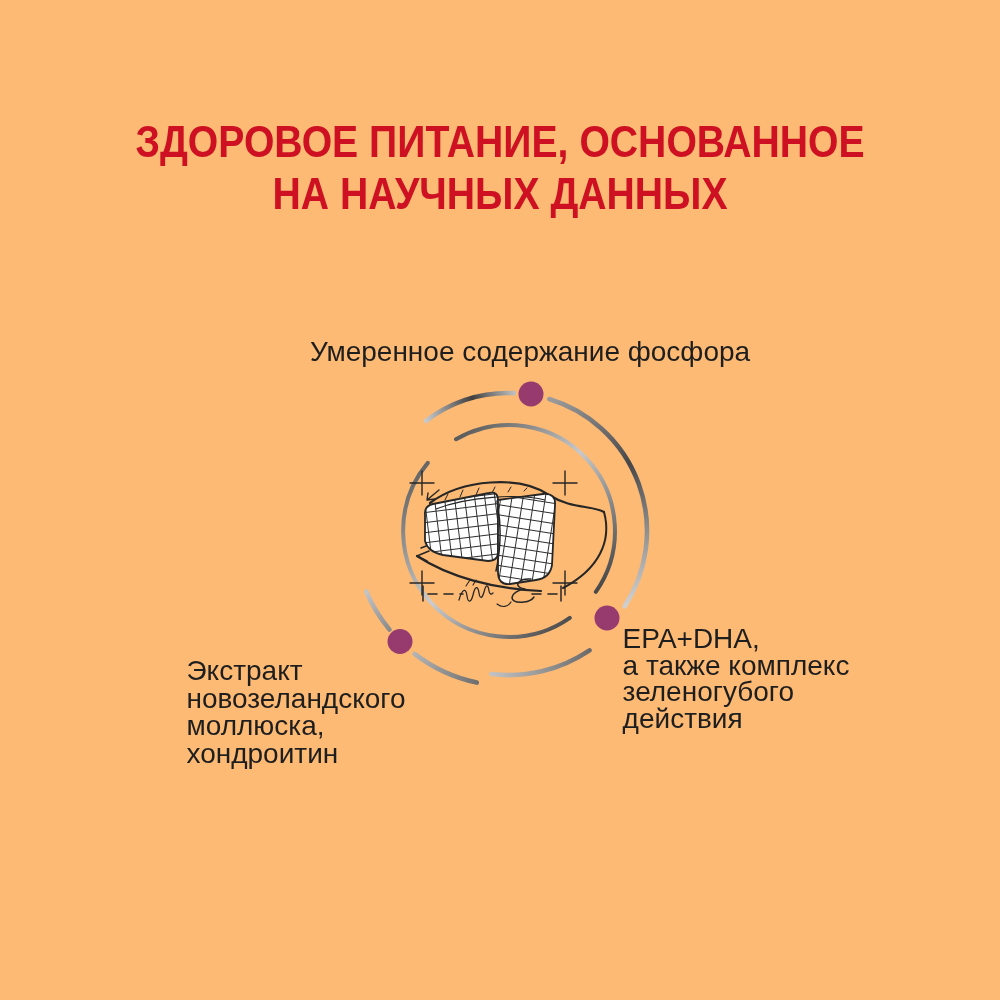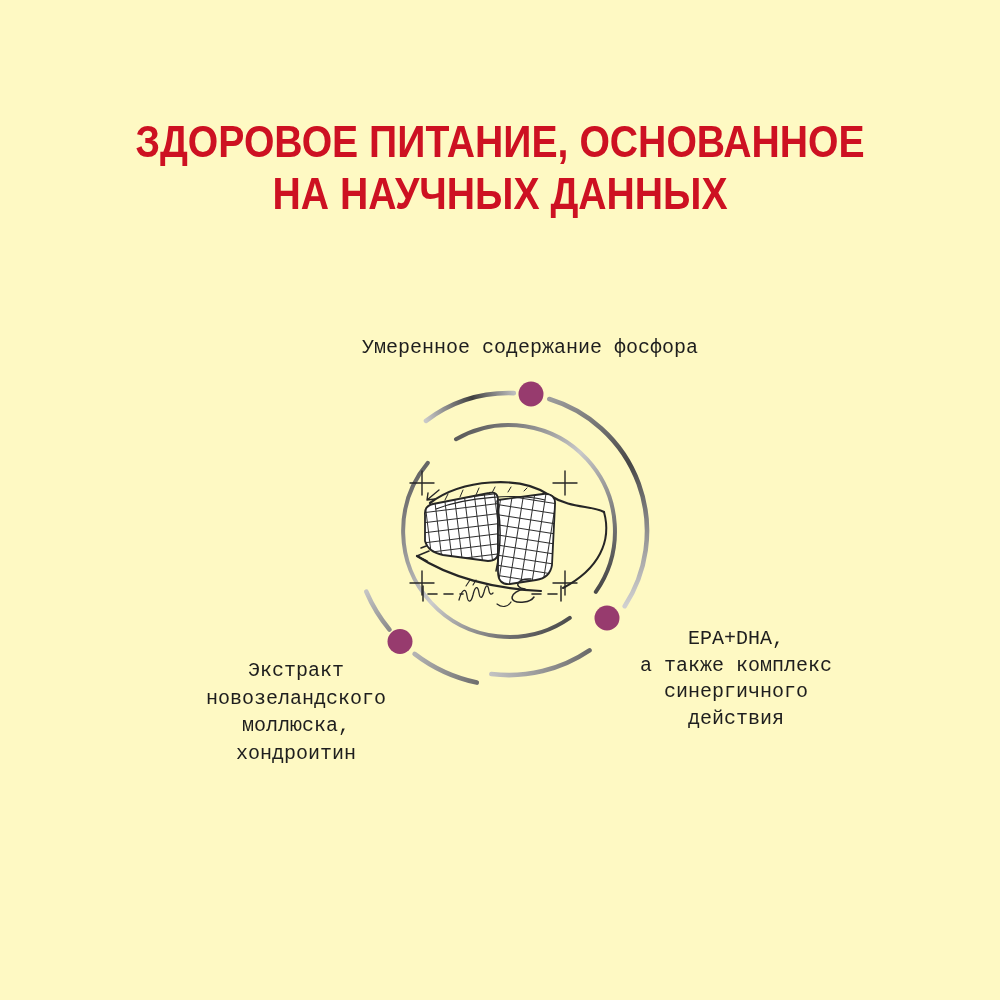--- a/index.html
+++ b/index.html
@@ -1,20 +1,20 @@
 <!DOCTYPE html>
 <html><head>
 <meta charset="utf-8">
 <style>
   html, body { margin: 0; padding: 0; background: #ffffff; }
   .canvas {
     position: relative;
     width: 1000px;
     height: 1000px;
-    background: #fef9c3;
+    background: #fdba74;
     font-family: "Liberation Sans", sans-serif;
     overflow: hidden;
   }
   .headline {
     position: absolute;
     top: 116px;
     left: 0;
     width: 1000px;
     margin: 0;
     text-align: center;
@@ -30,23 +30,22 @@
   .diagram-svg {
     position: absolute;
     top: 0; left: 0;
     width: 1000px;
     height: 1000px;
     pointer-events: none;
   }
   .callout {
     position: absolute;
     color: #1E1E1E;
-    font-size: 20px;
-    text-align: center;
-    font-family: Liberation Mono, monospace;
+    font-size: 28px;
+    text-align: left;
   }
   .callout-top {
     top: 336px;
     left: 530px;
     transform: translateX(-50%);
     white-space: nowrap;
   }
   .callout-left {
     top: 657px;
     left: 296px;
@@ -166,17 +165,17 @@
   <div class="callout callout-left">
     <div>Экстракт</div>
     <div>новозеландского</div>
     <div>моллюска,</div>
     <div>хондроитин</div>
   </div>
 
   <div class="callout callout-right">
     <div>EPA+DHA,</div>
     <div>а также комплекс</div>
-    <div>синергичного</div>
+    <div>зеленогубого</div>
     <div>действия</div>
   </div>
 
 </div>
 
 </body></html>

